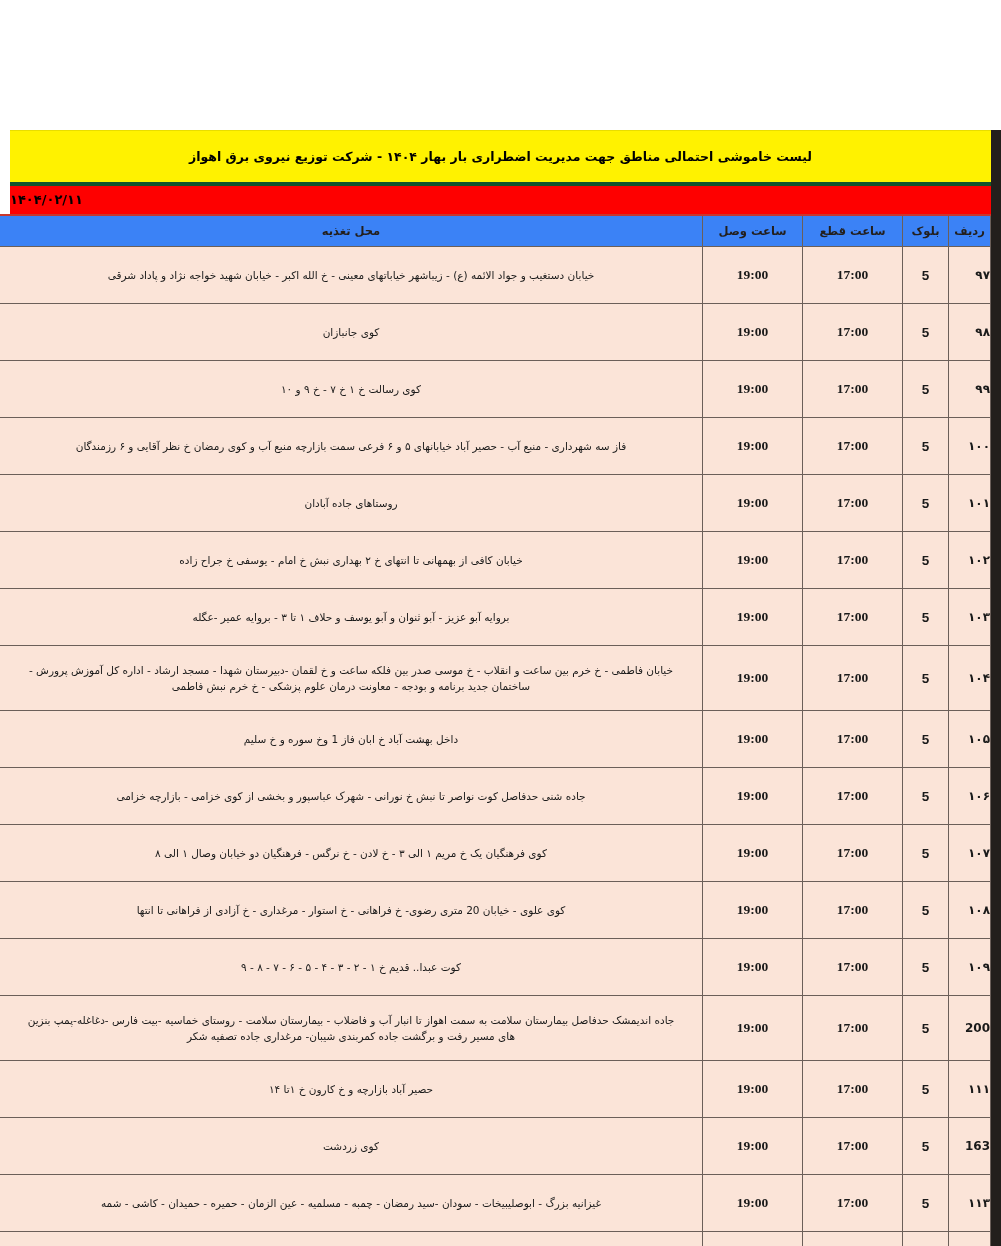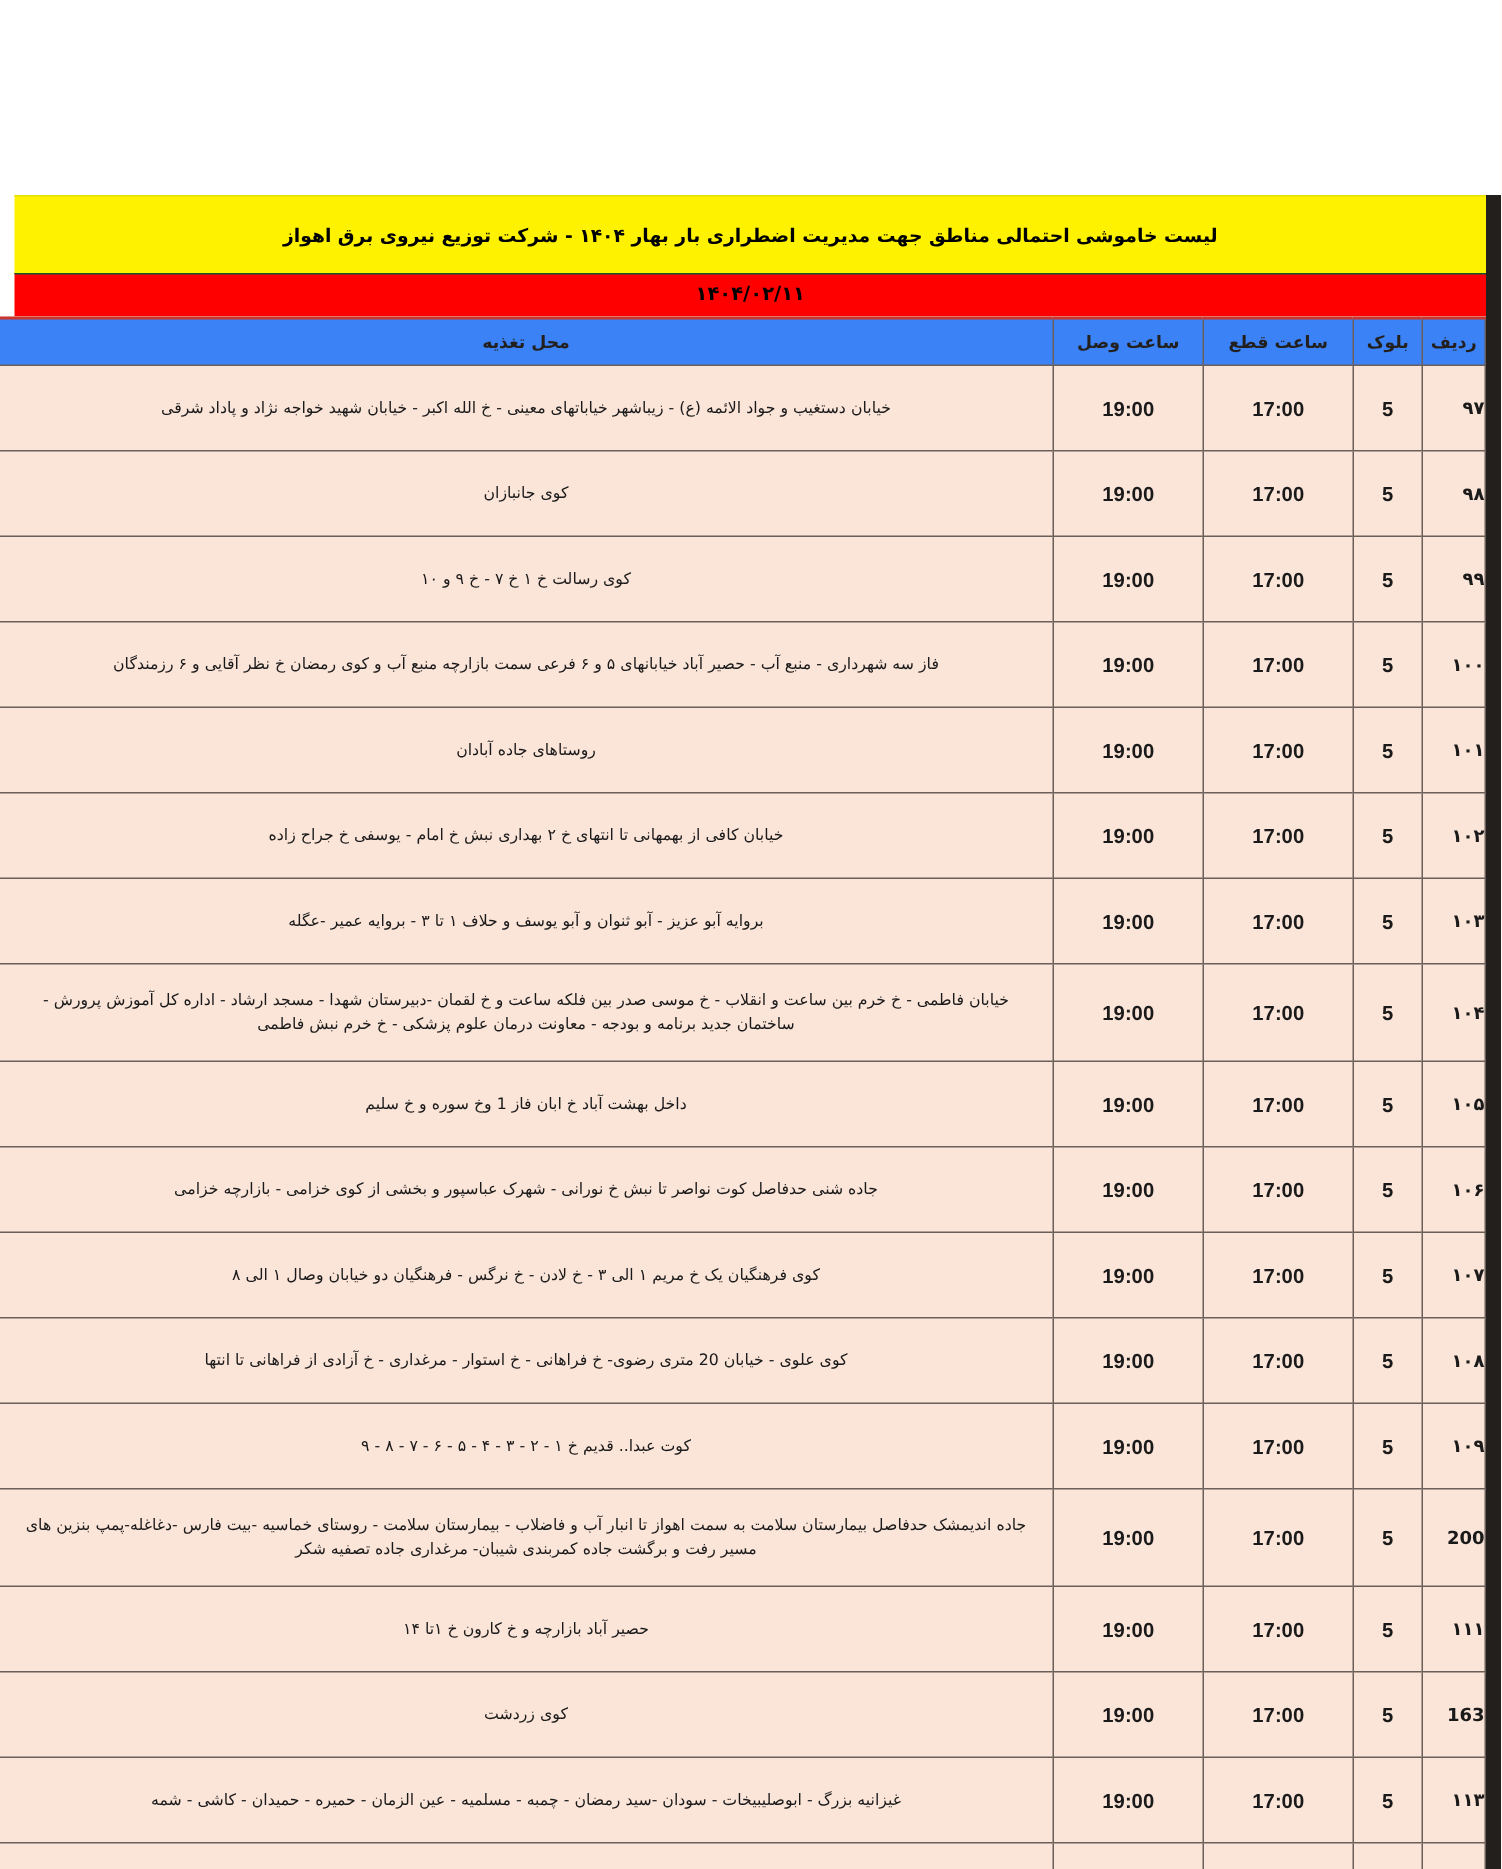--- a/index.html
+++ b/index.html
@@ -51,27 +51,27 @@
     align-items: center;
     justify-content: center;
     padding: 0 2px;
     box-sizing: border-box;
     border-top: 1px solid #e8dd00;
   }
 
   .banner-date {
     background: #fe0000;
     color: #000000;
-    text-align: center;
+    text-align: left;
     font-size: 13px;
     font-weight: bold;
     letter-spacing: 1px;
     height: 28px;
     line-height: 28px;
-    border-top: 1px solid #14532d;
+    border-top: 4px solid #14532d;
   }
 
   table.grid {
     border-collapse: collapse;
     width: 991px;
     table-layout: fixed;
     background: #fbe4d8;
   }
 
   table.grid th,
@@ -101,33 +101,33 @@
   tbody td {
     background: #fbe4d8;
     color: #1a1a1a;
     font-size: 11px;
     text-align: center;
     height: 48px;
   }
   tbody td.loc {
     font-size: 10.5px;
     line-height: 1.55;
-    padding: 4px 12px;
+    padding: 4px 22px;
     text-align: center;
     margin-left: 35px;
   }
   tbody td.num {
     font-size: 12px;
     font-weight: bold;
     padding-left: 31px;
   }
   tbody td.time {
     font-size: 13.5px;
     font-weight: bold;
-    font-family: Liberation Sans, sans-serif;
+    font-family: Liberation Serif, serif;
     direction: ltr;
   }
   tbody td.block {
     font-size: 13.5px;
     font-weight: bold;
     font-family: "Liberation Sans", sans-serif;
   }
 
   tbody tr.tall td { height: 56px; }
 </style>

